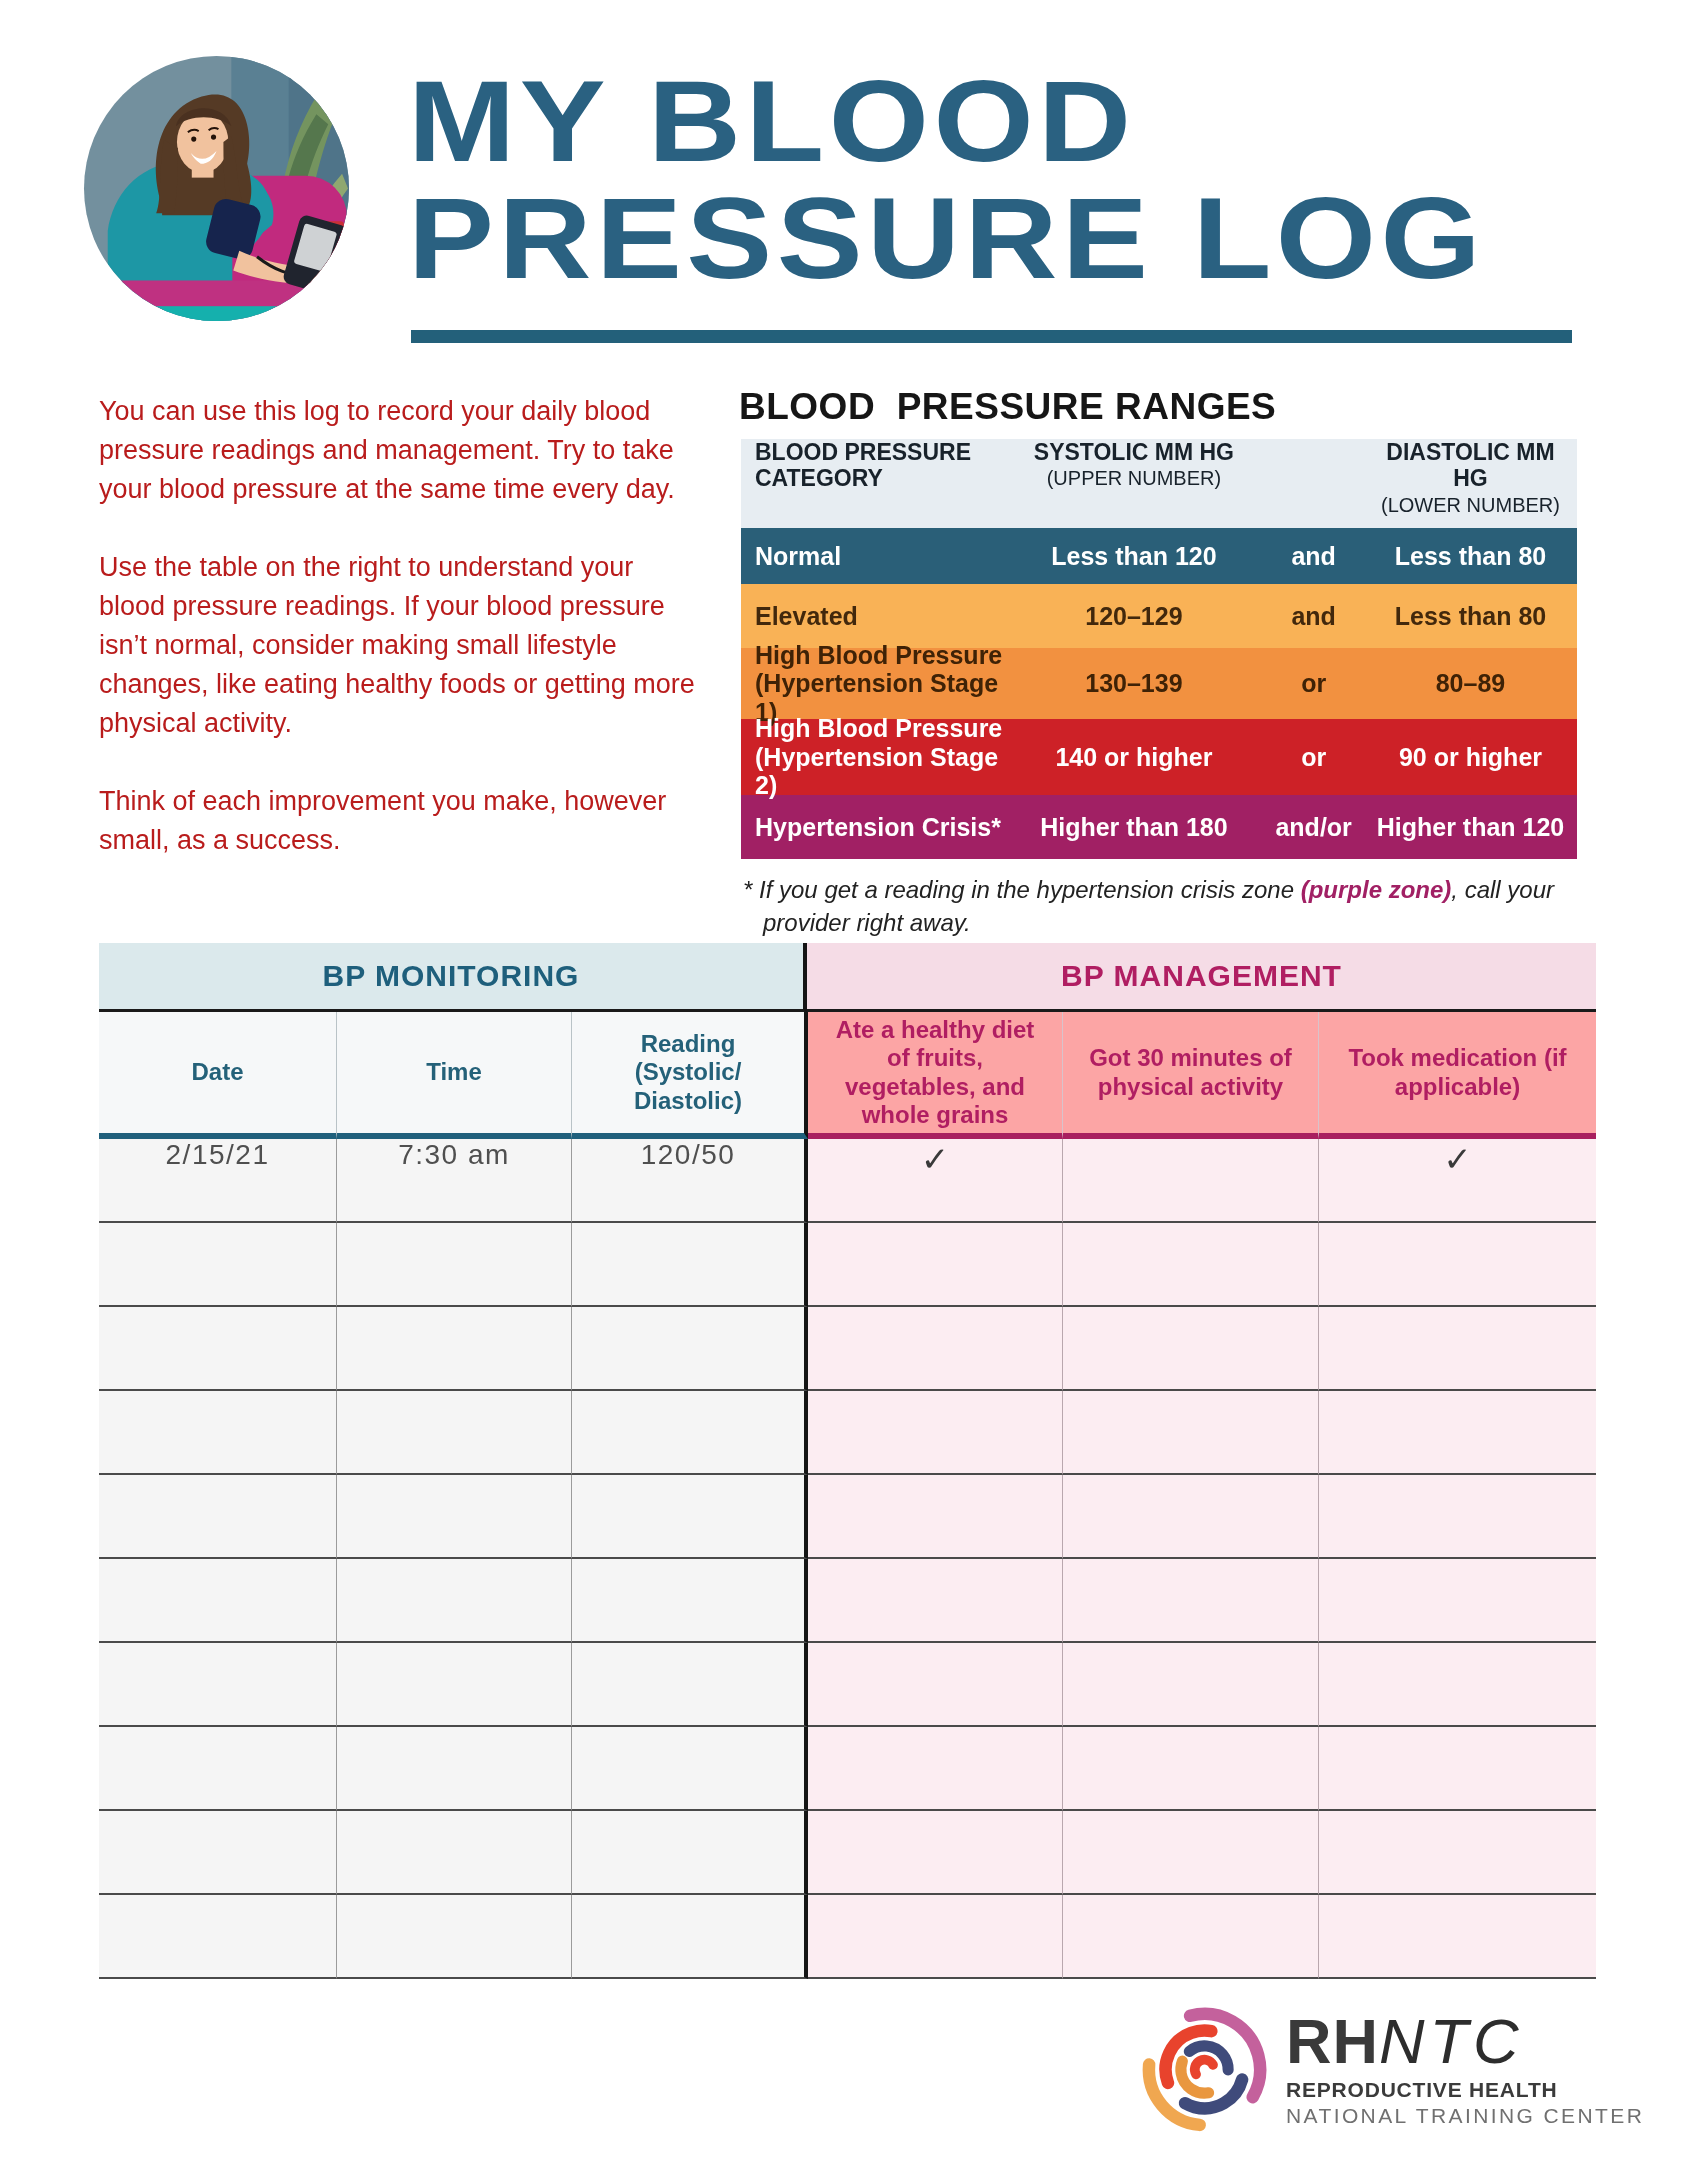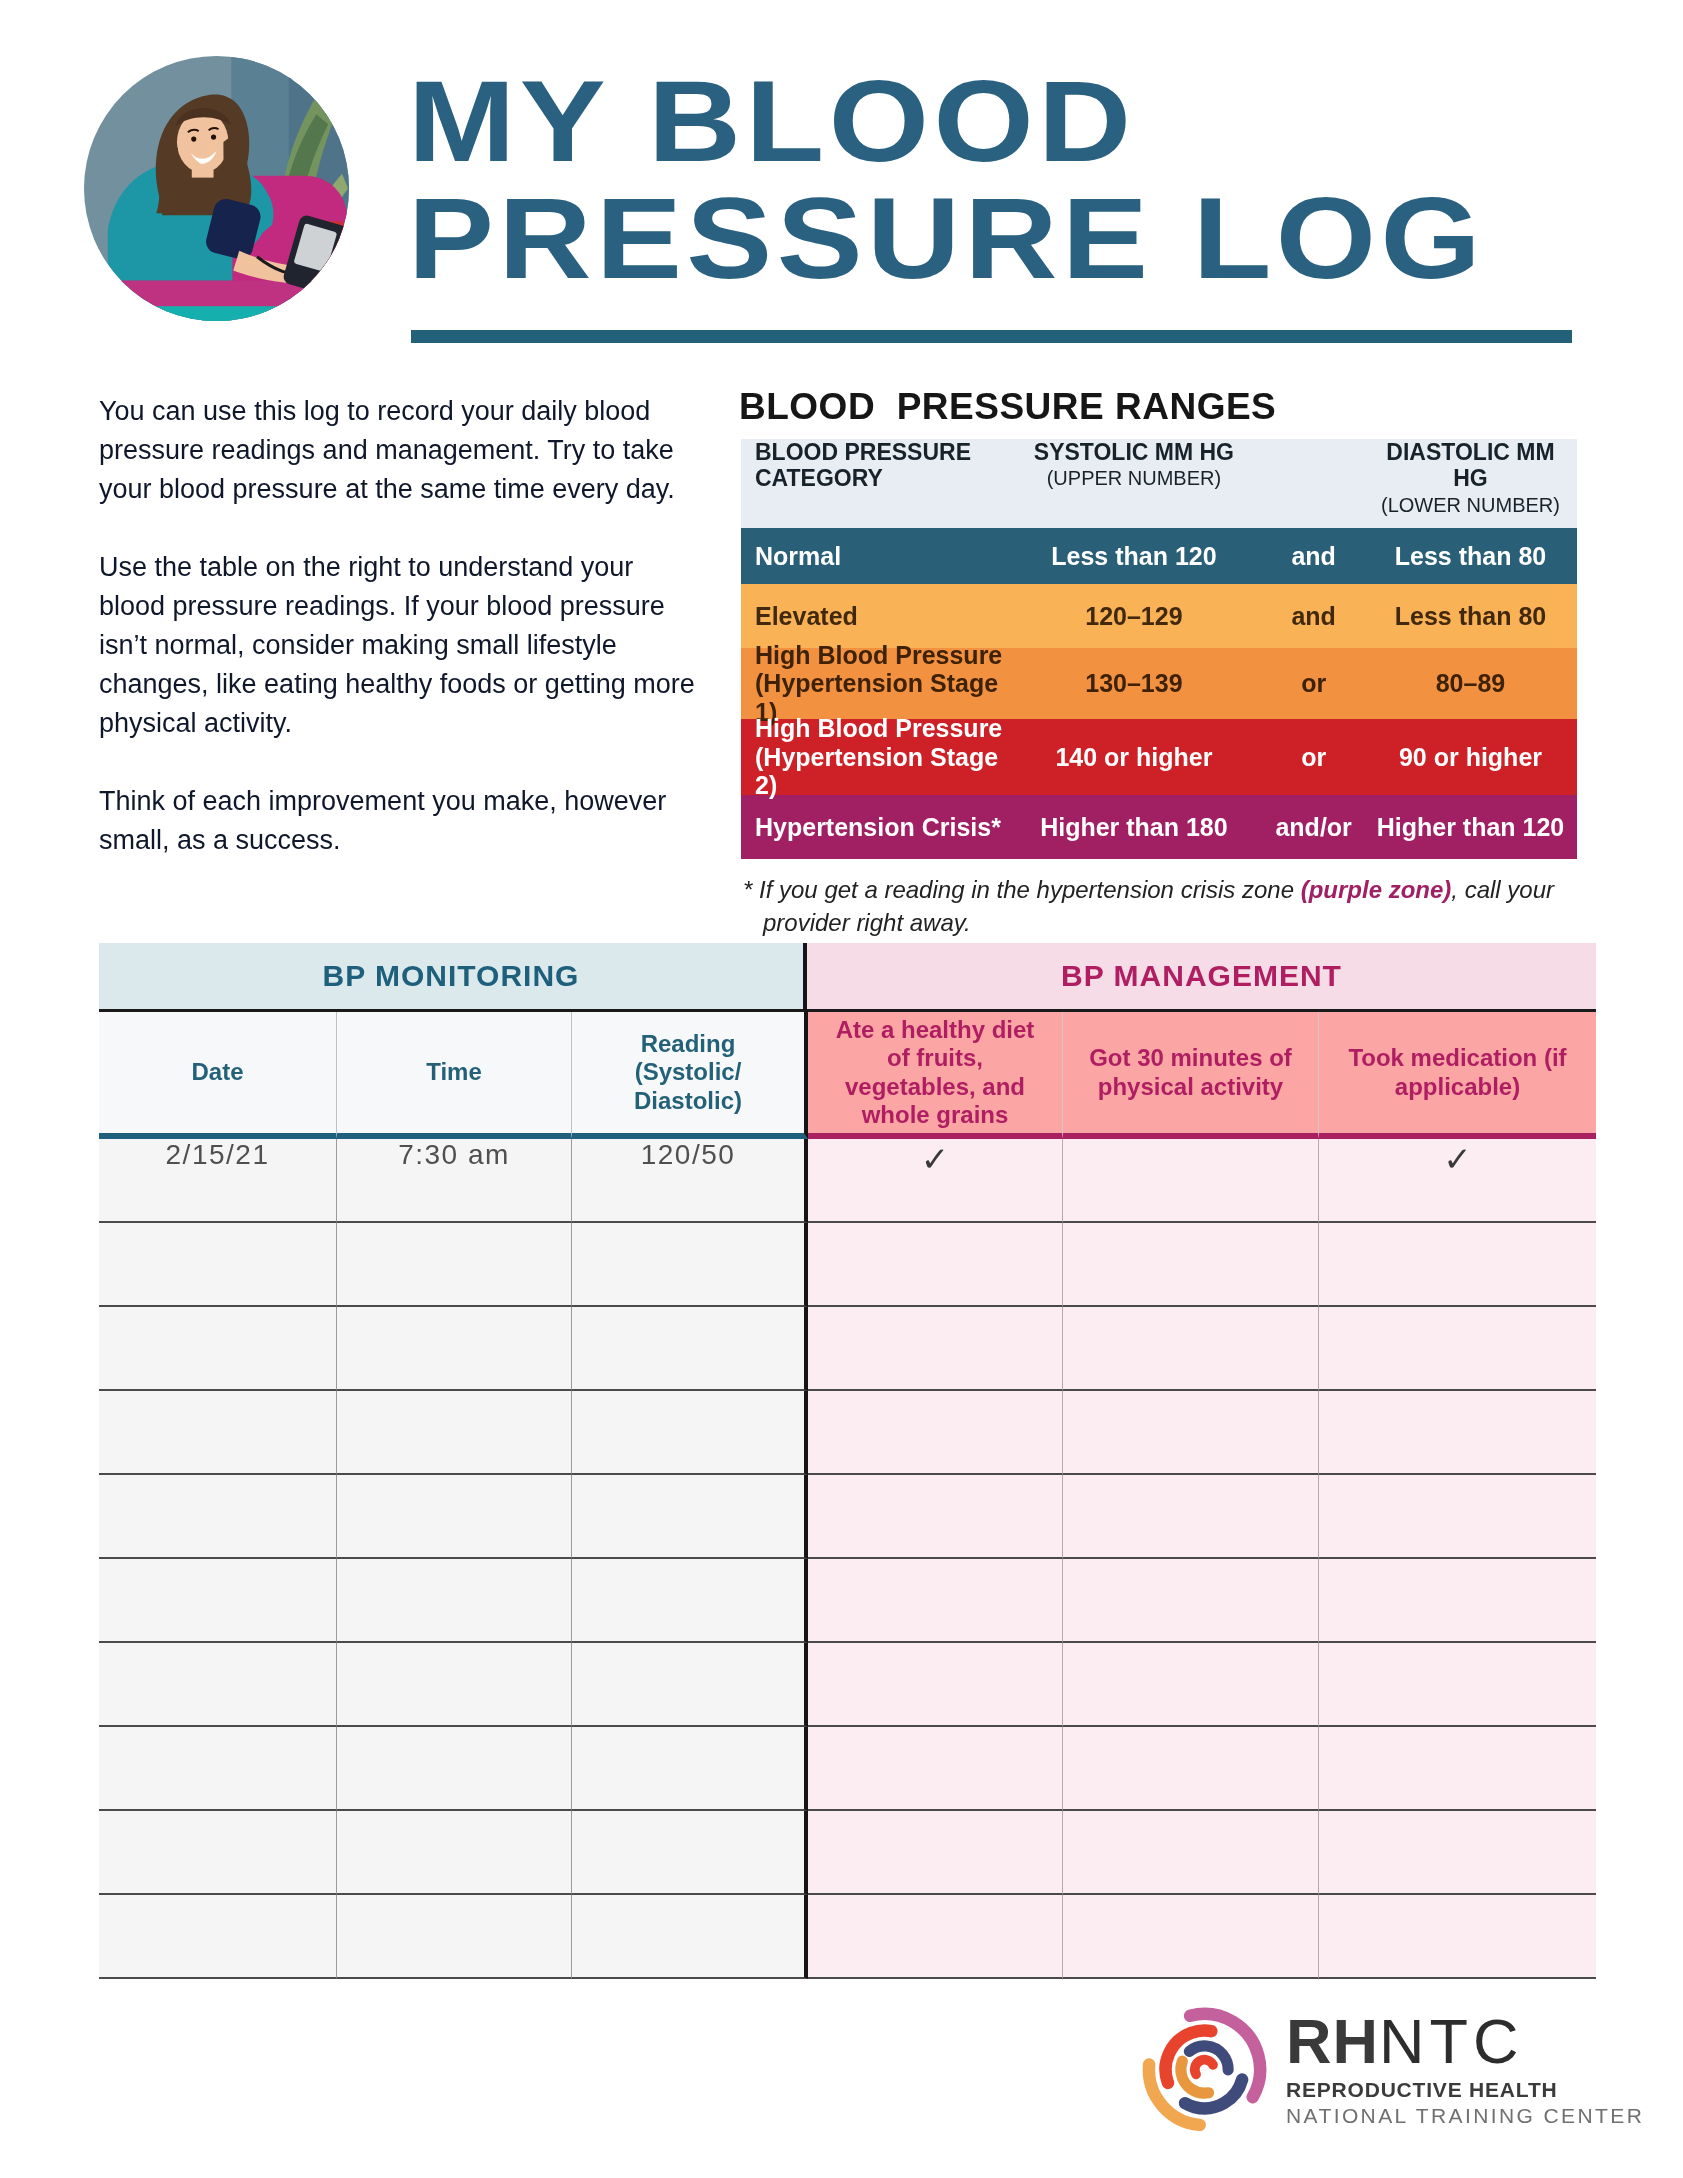--- a/index.html
+++ b/index.html
@@ -9,21 +9,21 @@
   }
   
   .illus{position:absolute;left:83px;top:55px;width:267px;height:267px;}
   .title{
     position:absolute;left:408px;top:63px;
     font-size:115px;font-weight:800;line-height:117px;color:#2a6181;
     letter-spacing:4px;transform:scaleX(1.12);transform-origin:left top;white-space:nowrap;
   }
   .title-bar{position:absolute;left:411px;top:330px;width:1161px;height:13px;background:#23607a;}
   
-  .intro{position:absolute;left:99px;top:392px;width:606px;font-size:27px;line-height:39px;color:#0f172a;}
+  .intro{position:absolute;left:99px;top:392px;width:606px;font-size:27px;line-height:39px;color:#b91c1c;}
   .intro p{margin:0 0 39px 0;}
   
   .ranges-heading{
     position:absolute;left:739px;top:386px;font-size:37px;font-weight:800;color:#161616;
     letter-spacing:0.5px;white-space:pre-wrap;
   }
   .ranges-table{position:absolute;left:741px;top:439px;width:836px;}
   .r-row{display:flex;width:100%;box-sizing:border-box;}
   .r-cell{box-sizing:border-box;display:flex;align-items:center;justify-content:center;text-align:center;}
   .r-cat{width:32%;justify-content:flex-start;text-align:left;padding-left:14px;}
@@ -71,21 +71,21 @@
   .cell.divL{border-right:4px solid #151515;}
   .cell.lastcol{border-right:none;}
   .hand{font-size:28px;color:#4f4f4f;letter-spacing:1.5px;}
   .check{font-size:34px;color:#3a3a3a;}
   
   .footer{position:absolute;left:1135px;top:2000px;display:flex;align-items:center;gap:12px;}
   .logo-mark{width:139px;height:139px;}
   .logo-text{display:flex;flex-direction:column;}
   .logo-word{font-size:63px;line-height:61px;white-space:nowrap;}
   .logo-rh{font-weight:800;color:#3a3a3a;letter-spacing:1px;}
-  .logo-ntc{font-weight:400;color:#2d2d2d;letter-spacing:5px;}
+  .logo-ntc{font-weight:400;color:#2d2d2d;letter-spacing:5px;font-style:italic;}
   .logo-l1{font-size:21px;font-weight:700;color:#3b3b3b;letter-spacing:0.8px;margin-top:6px;}
   .logo-l2{font-size:21px;font-weight:400;color:#707070;letter-spacing:2.4px;margin-top:2px;}
 </style>
 </head>
 <body>
 
 <div class="page">
 
   <div class="illus">
     <svg viewBox="0 0 270 270" width="267" height="267">

